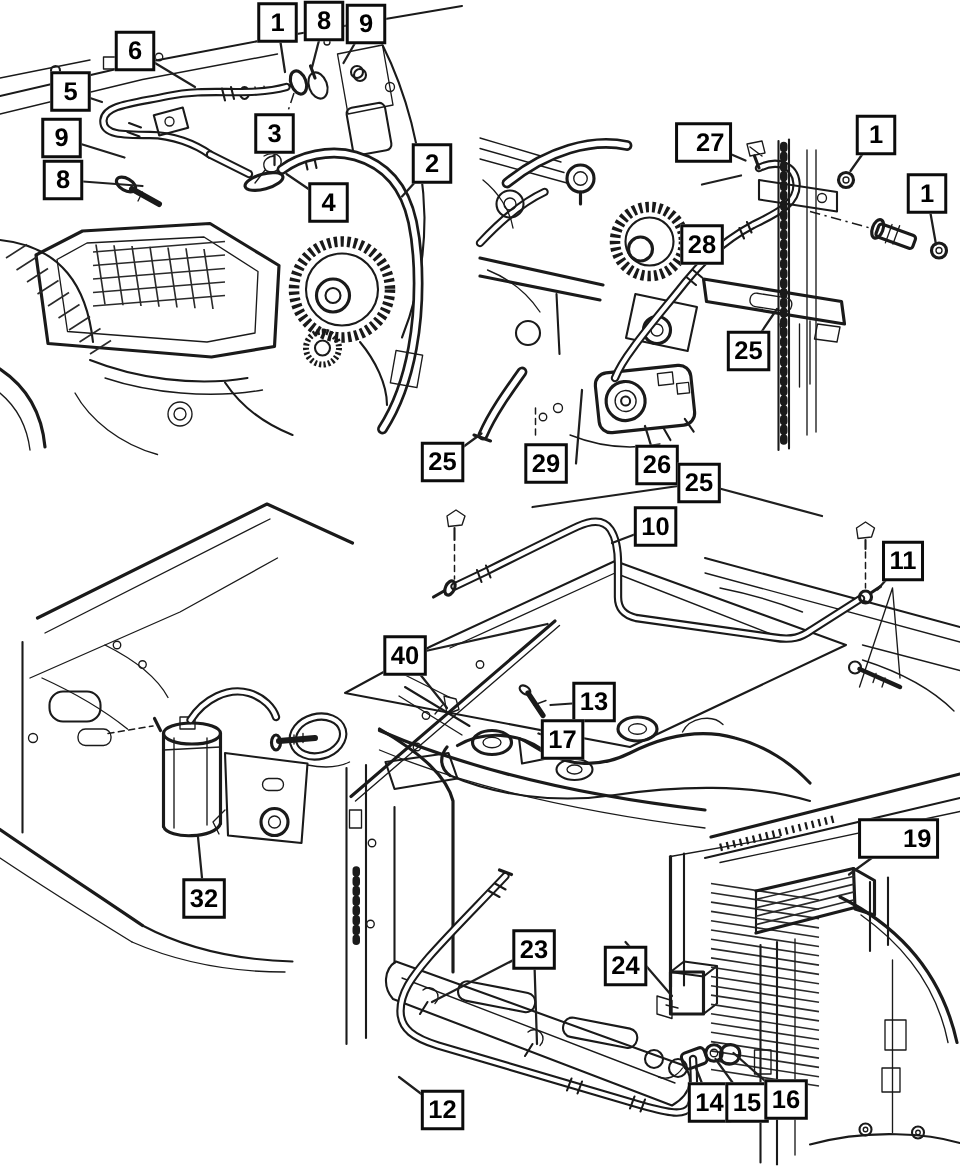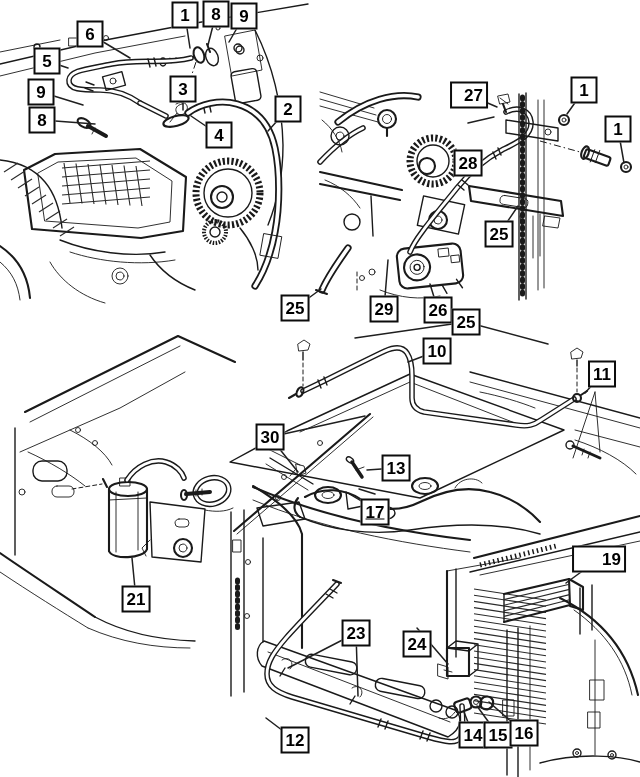--- a/index.html
+++ b/index.html
@@ -485,29 +485,29 @@
       <div class="callout" style="left: 42px; top: 120px;">8</div>
       <div class="callout" style="left: 183px; top: 89px;">3</div>
       <div class="callout" style="left: 288px; top: 109px;">2</div>
       <div class="callout" style="left: 219px; top: 135px;">4</div>
       <div class="callout" style="left: 469px; top: 95px; padding-left: 12px;">27</div>
       <div class="callout" style="left: 468px; top: 123px; margin-top: 40px;">28</div>
       <div class="callout" style="left: 584px; top: 90px;">1</div>
       <div class="callout" style="left: 618px; top: 129px;">1</div>
       <div class="callout" style="left: 499px; top: 234px;">25</div>
       <div class="callout" style="left: 295px; top: 308px;">25</div>
-      <div class="callout" style="left: 384px; top: 309px; text-align: right;">29</div>
+      <div class="callout" style="left: 364px; top: 309px; text-align: right;">29</div>
       <div class="callout" style="left: 438px; top: 310px;">26</div>
       <div class="callout" style="left: 466px; top: 322px;">25</div>
       <div class="callout" style="left: 437px; top: 351px;">10</div>
       <div class="callout" style="left: 602px; top: 374px;">11</div>
-      <div class="callout" style="left: 270px; top: 437px;">30</div>
+      <div class="callout" style="left: 270px; top: 437px;">40</div>
       <div class="callout" style="left: 396px; top: 468px;">13</div>
-      <div class="callout" style="left: 375px; top: 512px; text-decoration: underline;">17</div>
-      <div class="callout" style="left: 136px; top: 599px;">21</div>
+      <div class="callout" style="left: 375px; top: 493px;">17</div>
+      <div class="callout" style="left: 136px; top: 599px;">32</div>
       <div class="callout" style="left: 599px; top: 559px; padding-left: 28px;">19</div>
       <div class="callout" style="left: 356px; top: 633px; text-align: right;">23</div>
       <div class="callout" style="left: 417px; top: 616px; margin-top: 28px;">24</div>
       <div class="callout" style="left: 295px; top: 740px;">12</div>
       <div class="callout" style="left: 473px; top: 735px;">14</div>
       <div class="callout" style="left: 498px; top: 735px;">15</div>
       <div class="callout" style="left: 524px; top: 733px;">16</div>
     </div>
 </div>
 

